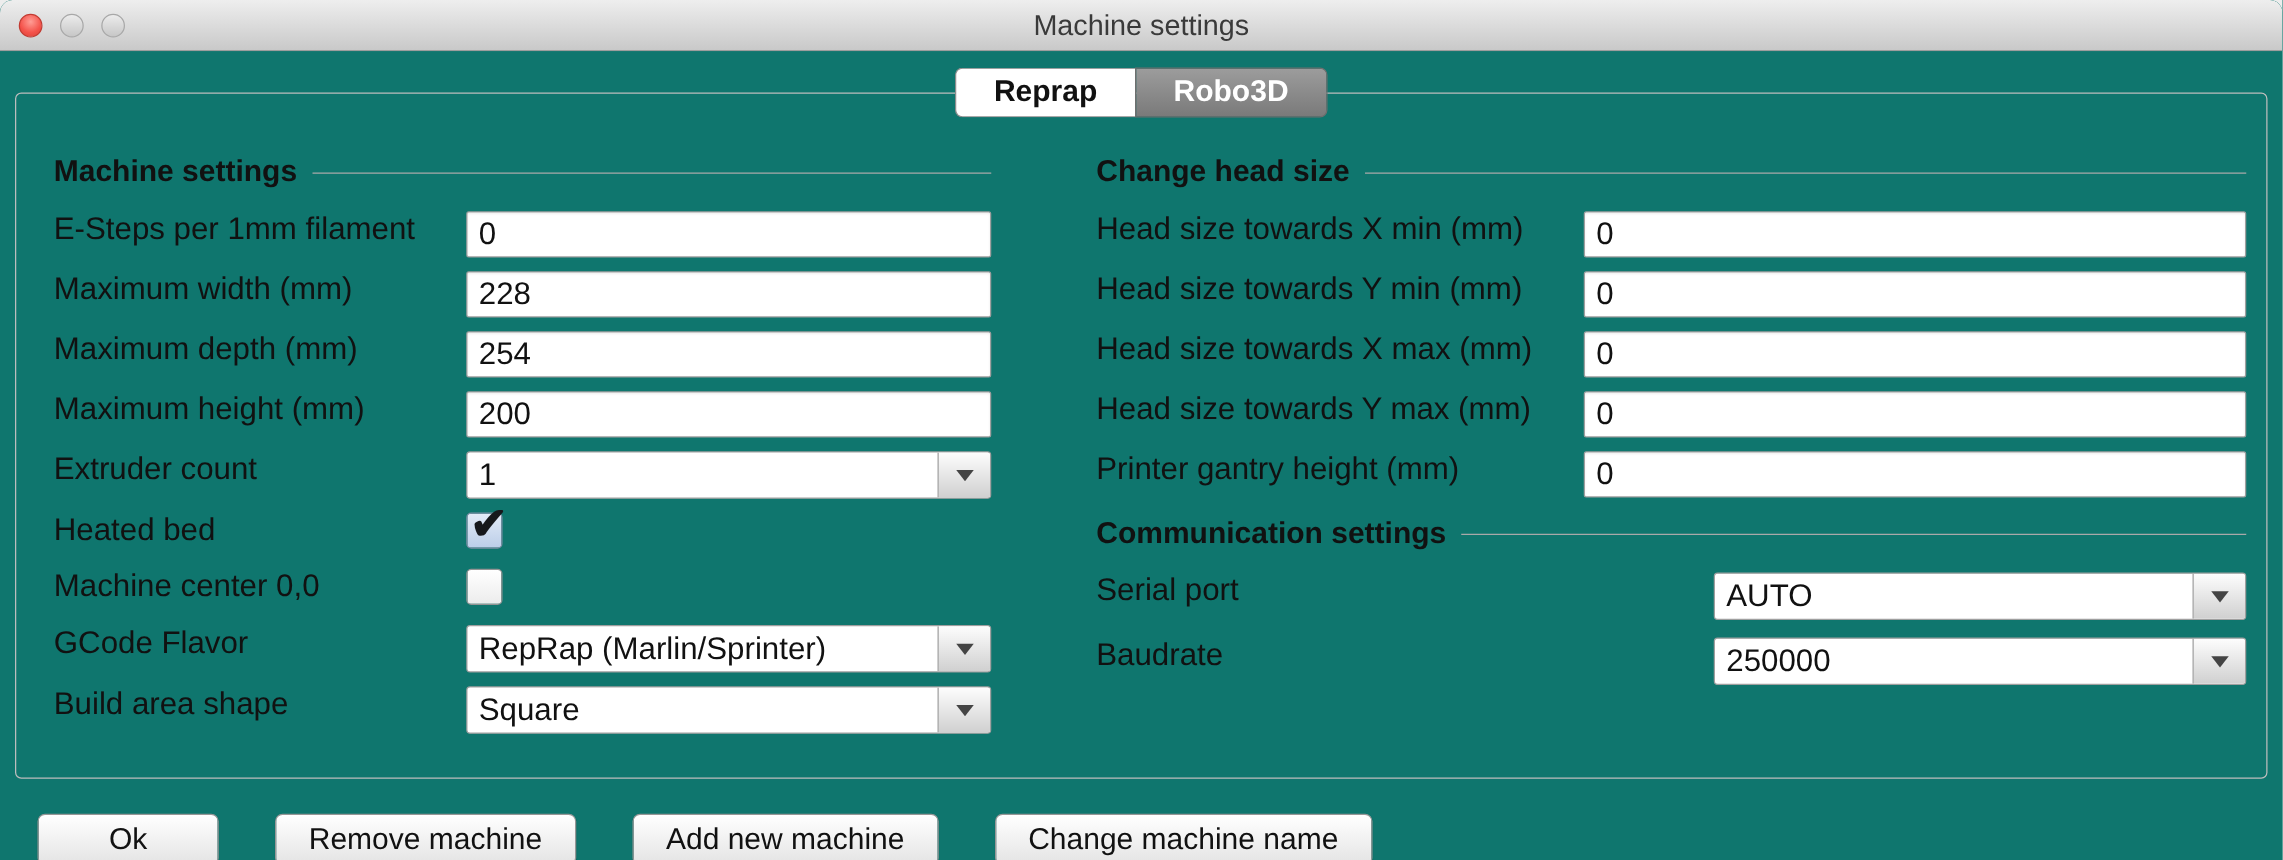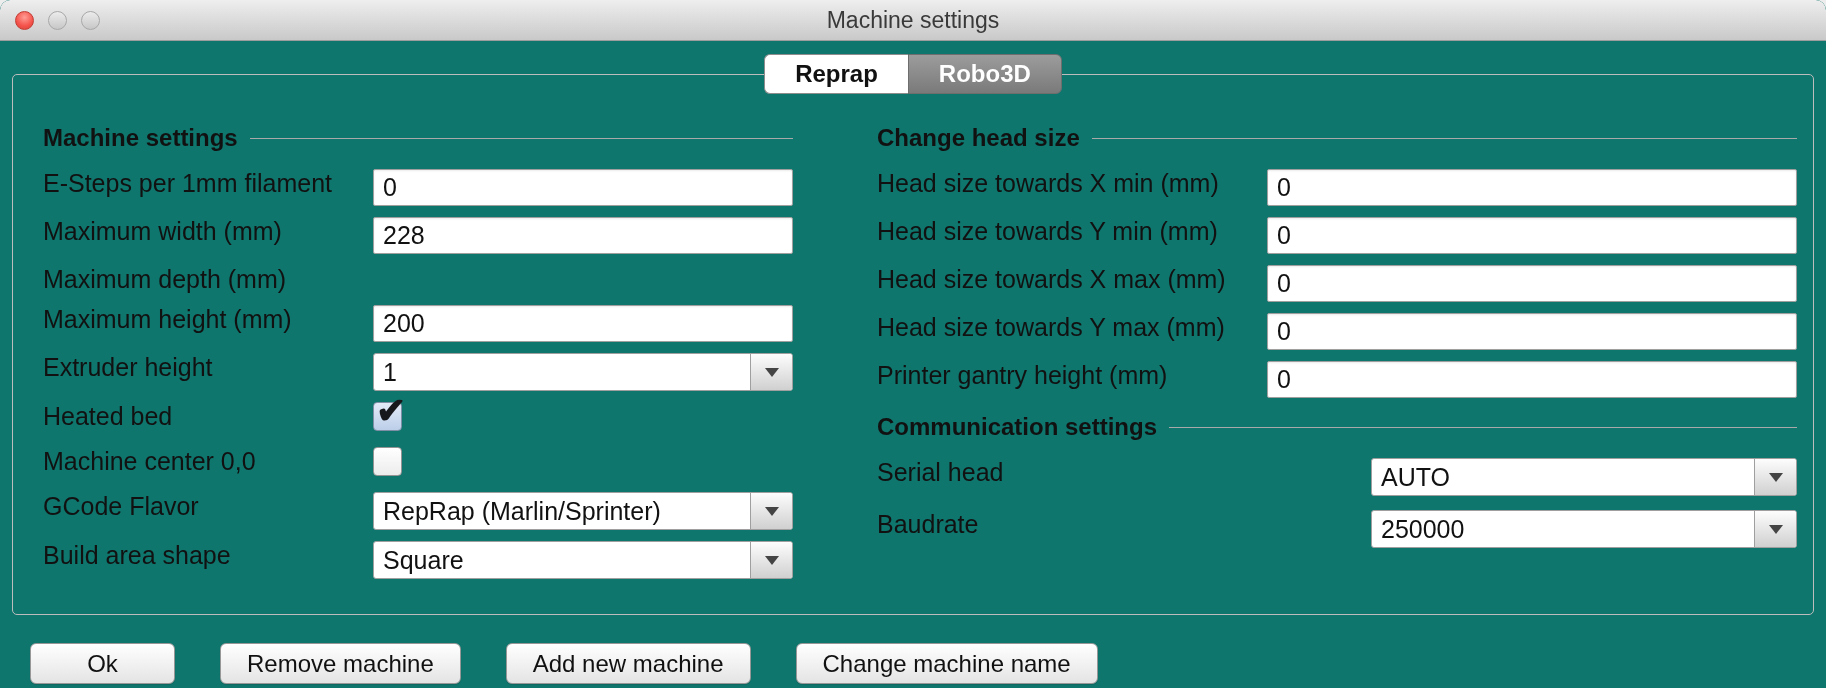--- a/index.html
+++ b/index.html
@@ -171,29 +171,30 @@
         <input class="ctrl-text" type="text" value="0" style="">
       </div>
 
       <div class="row">
         <span class="lbl">Maximum width (mm)</span>
         <input class="ctrl-text" type="text" value="228" style="">
       </div>
 
       <div class="row">
         <span class="lbl">Maximum depth (mm)</span>
+        <input class="ctrl-text" type="text" value="254" style="">
       </div>
 
       <div class="row">
         <span class="lbl">Maximum height (mm)</span>
         <input class="ctrl-text" type="text" value="200" style="">
       </div>
 
       <div class="row">
-        <span class="lbl">Extruder height</span>
+        <span class="lbl">Extruder count</span>
         <div class="combo">
           <span class="val">1</span>
           <span class="drop-btn">
             <span class="arrow-down"></span>
           </span>
         </div>
       </div>
 
       <div class="row cb">
         <span class="lbl">Heated bed</span>
@@ -254,21 +255,21 @@
       </div>
 
       <div class="row">
         <span class="lbl">Printer gantry height (mm)</span>
         <input class="ctrl-text" type="text" value="0" style="">
       </div>
 
       <div class="group-header comm">Communication settings</div>
 
       <div class="row comm-row">
-        <span class="lbl">Serial head</span>
+        <span class="lbl">Serial port</span>
         <div class="combo">
           <span class="val">AUTO</span>
           <span class="drop-btn">
             <span class="arrow-down"></span>
           </span>
         </div>
       </div>
 
       <div class="row comm-row">
         <span class="lbl">Baudrate</span>

